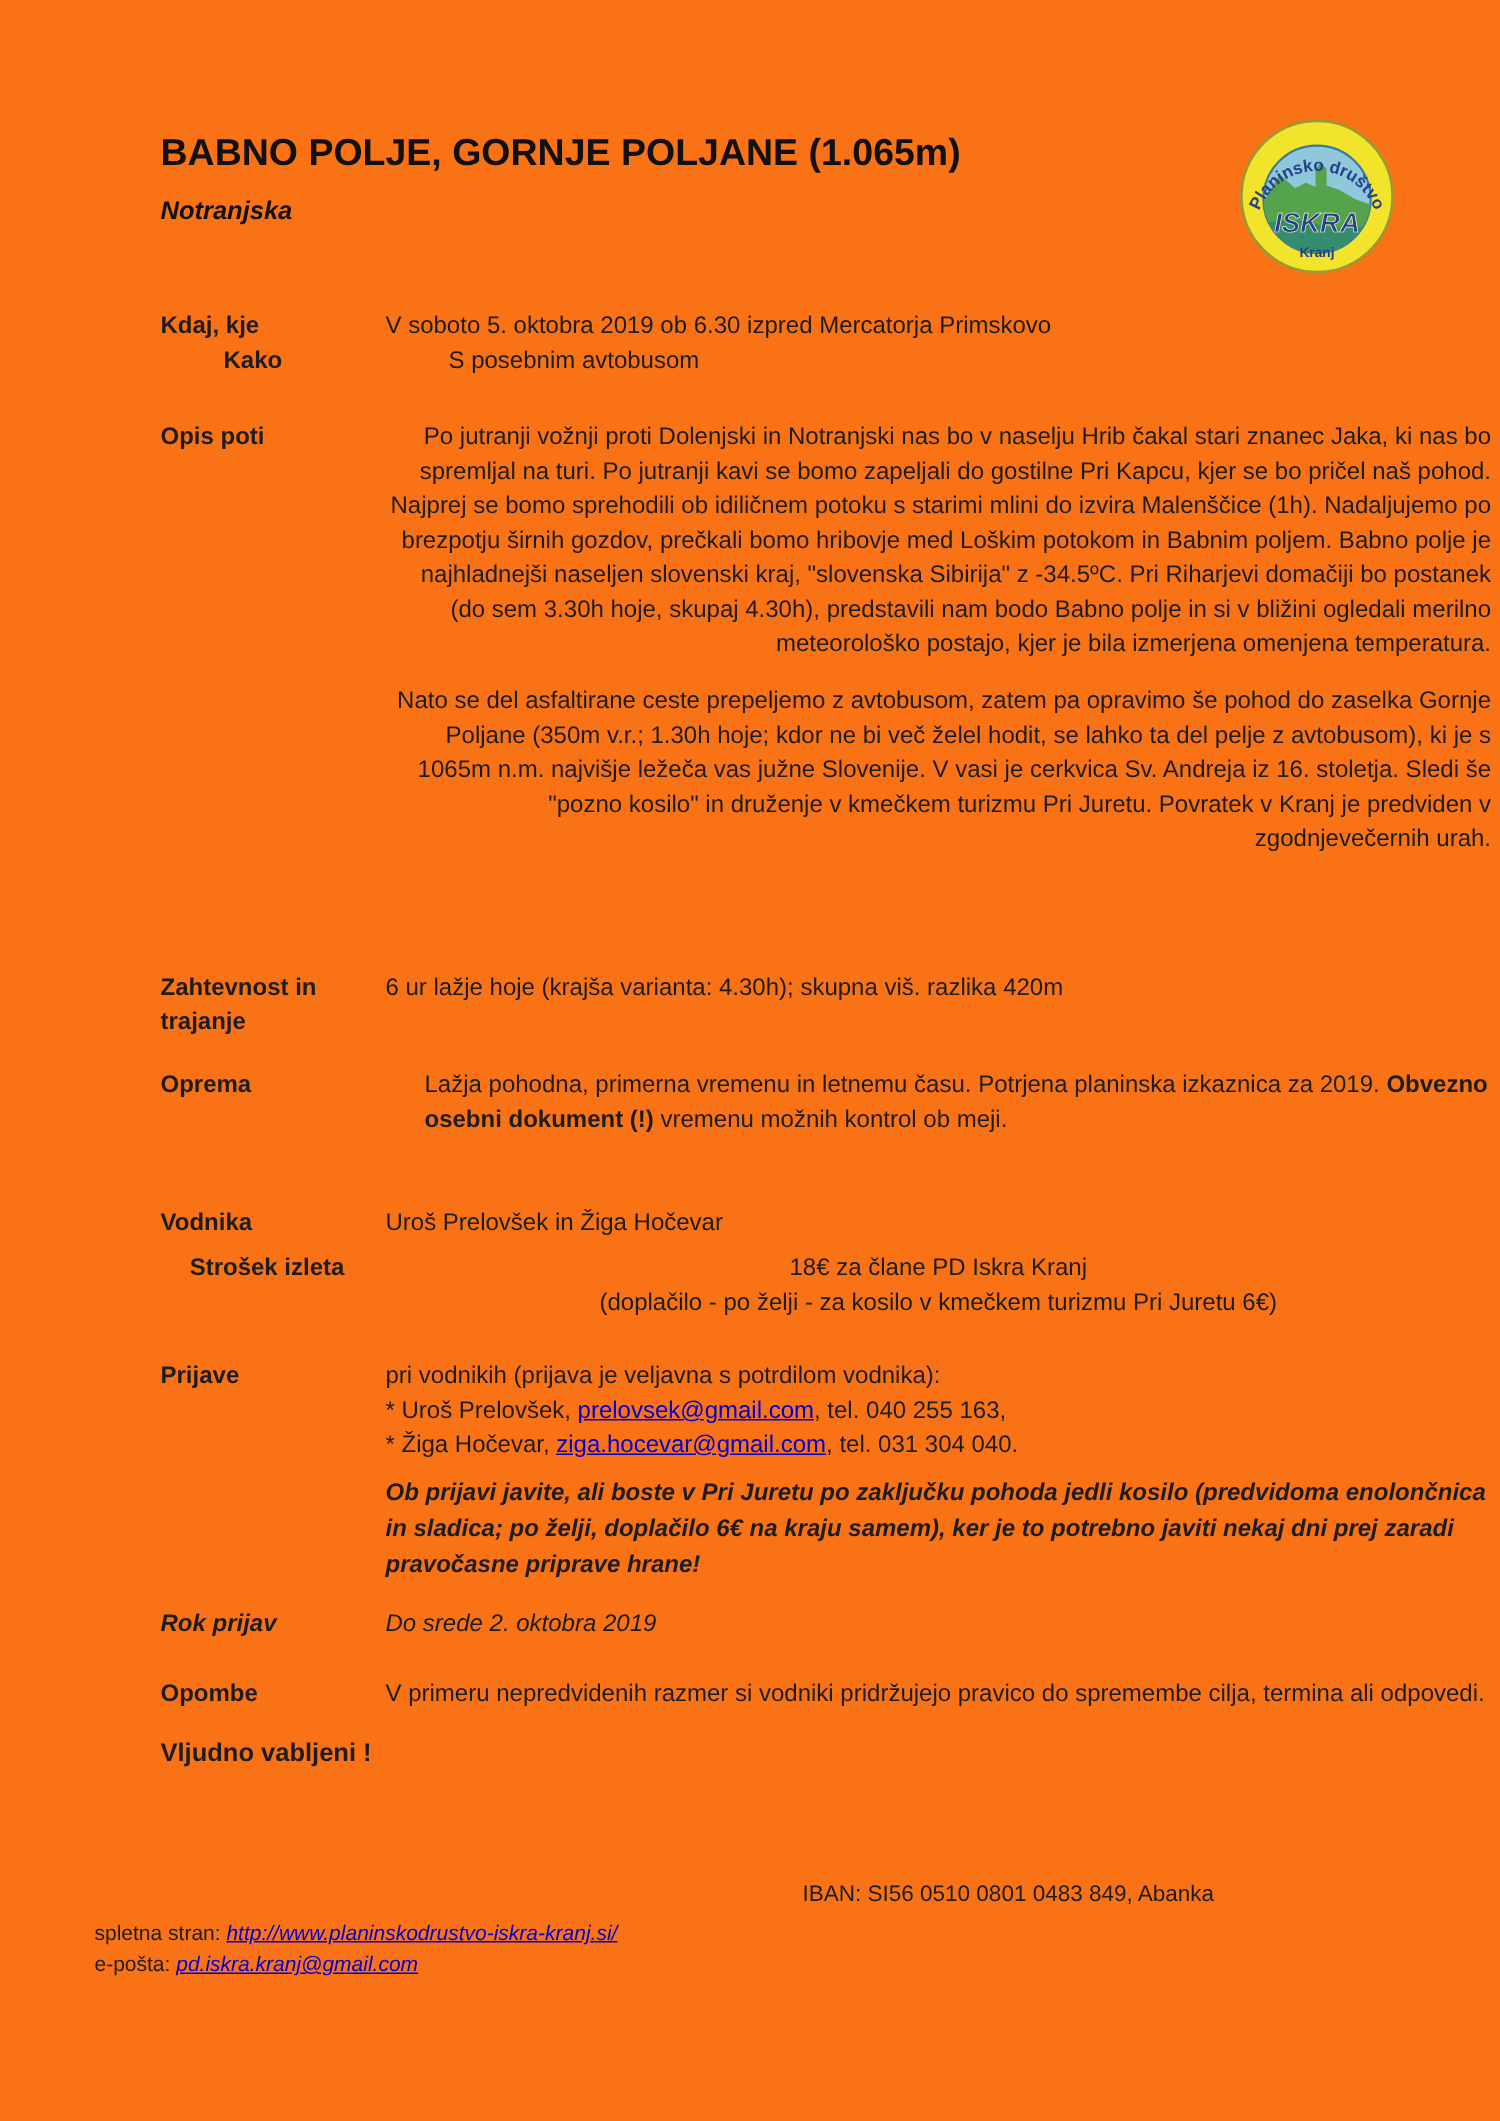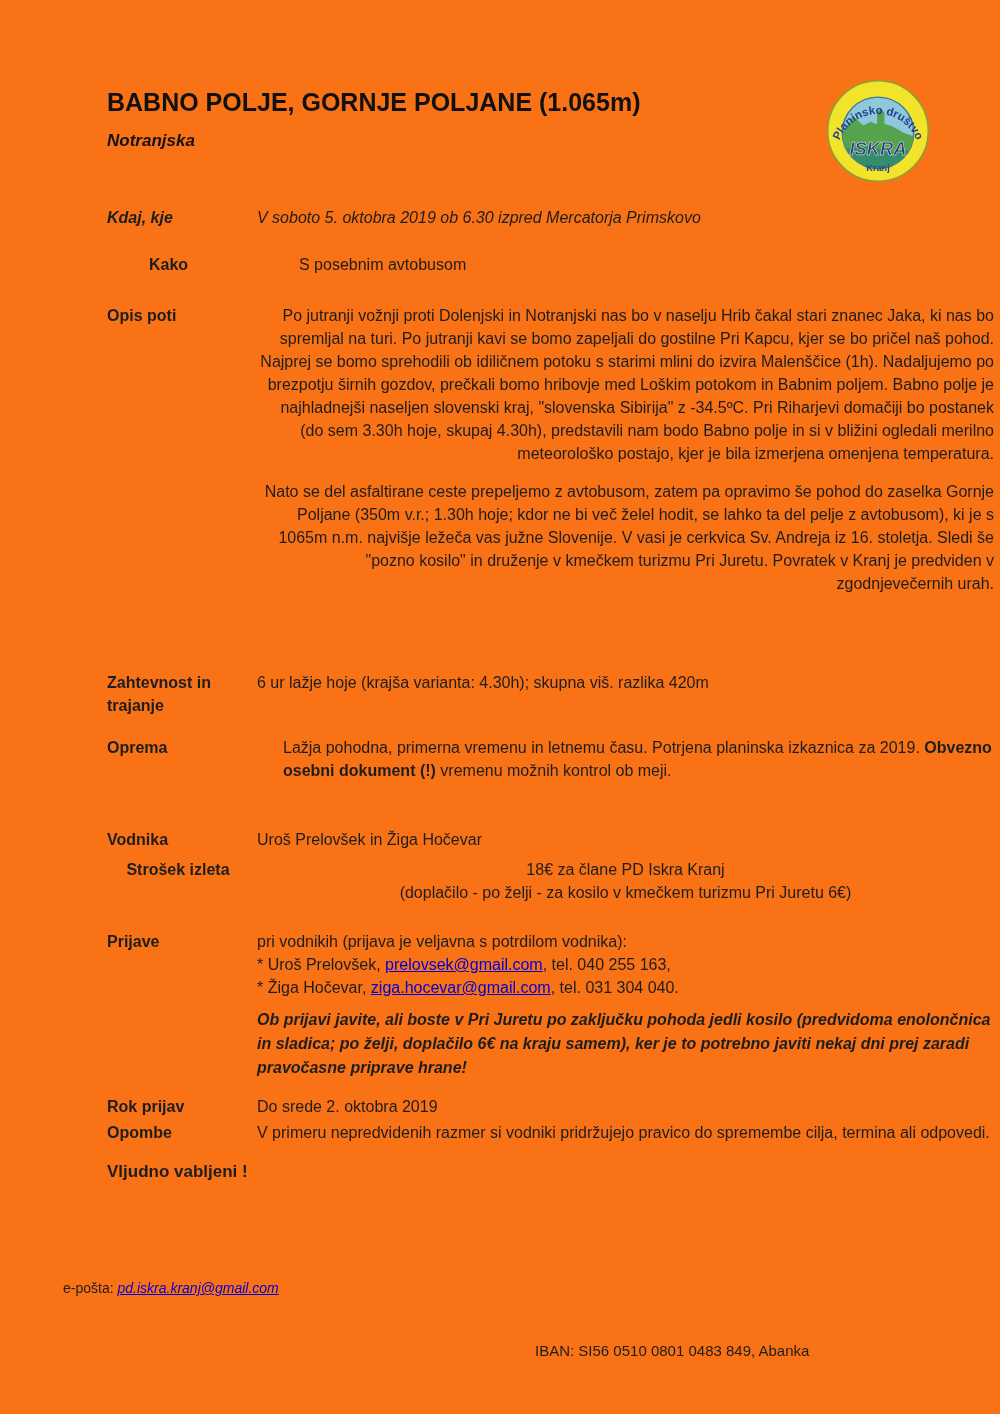--- a/index.html
+++ b/index.html
@@ -11,40 +11,40 @@
   .region { font-size:17px; font-weight:bold; font-style:italic; color:#111; }
 
   .logo { position:absolute; top:76px; left:823px; width:110px; height:110px; }
 
   .rows { margin-top:55px; }
   .row { display:grid; grid-template-columns:150px 737px; font-size:16px; line-height:23px; }
   .label { font-weight:bold; padding-right:8px; }
   .para { margin:0 0 15px 0;text-align:right; }
   .para:last-child { margin-bottom:0; }
 
-  .row-kdaj { margin-bottom:24px;font-style:italic; }
+  .row-kdaj { margin-bottom:0; }
   .row-kako { margin-bottom:28px;margin-left:42px; }
   .row-opis { margin-bottom:76px; }
   .row-zahtevnost { margin-bottom:19px; }
   .row-oprema { margin-bottom:46px;gap:26px; }
   .row-vodnika { margin-bottom:7px; }
   .row-strosek { margin-bottom:26px;text-align:center; }
   .row-prijave { margin-bottom:15px; }
-  .row-rok { margin-bottom:3px; }
+  .row-rok { margin-bottom:24px;font-style:italic; }
   .row-opombe { margin-bottom:18px; }
 
   .bold { font-weight:bold; }
   .notice { margin-top:9px; font-weight:bold; font-style:italic; line-height:24px; }
 
   a.link { color:#0000d4; text-decoration:underline; cursor:pointer; }
   .closing { text-align:left; font-weight:bold; font-size:17px; }
 
   .footer { position:absolute; left:63px; top:1278px; font-size:14px; line-height:21px; color:#1d1d1d; }
   .footer a.link { font-style:italic; }
-  .iban { position:absolute; left:535px; top:1342px; font-size:15px; color:#1d1d1d; }
+  .iban { position:absolute; left:535px; top:1254px; font-size:15px; color:#1d1d1d; }
 </style>
 </head>
 <body>
 
 <div class="page">
 
   <div class="content">
 
     <h1 class="title">BABNO POLJE, GORNJE POLJANE (1.065m)</h1>
     <div class="region">Notranjska</div>
@@ -133,17 +133,18 @@
       </g>
       <text font-size="12.5" font-weight="bold" fill="#24418e">
         <textPath href="#arcpath" startOffset="50%" text-anchor="middle">Planinsko društvo</textPath>
       </text>
       <text x="60" y="86" text-anchor="middle" font-size="20" font-weight="bold" font-style="italic" fill="#24418e" stroke="#f7f2c0" stroke-width="0.5">ISKRA</text>
       <text x="60" y="104" text-anchor="middle" font-size="10" font-weight="bold" fill="#24418e">Kranj</text>
     </svg>
   </div>
 
   <div class="footer">
+    <div><span>spletna stran: </span><a class="link">http://www.planinskodrustvo-iskra-kranj.si/</a></div>
     <div><span>e-pošta: </span><a class="link">pd.iskra.kranj@gmail.com</a></div>
   </div>
   <div class="iban">IBAN: SI56 0510 0801 0483 849, Abanka</div>
 
 </div>
 
 </body></html>

